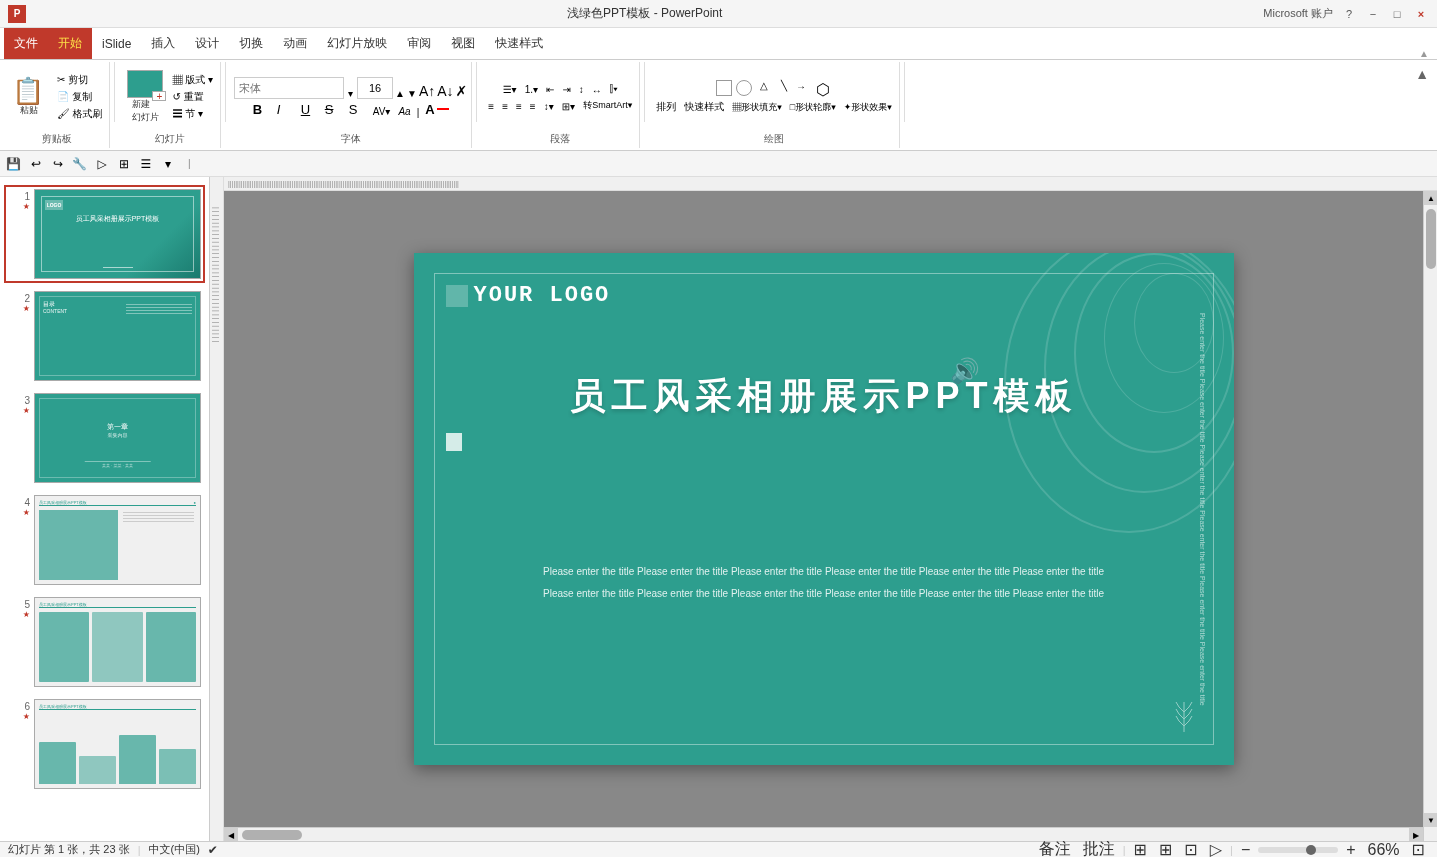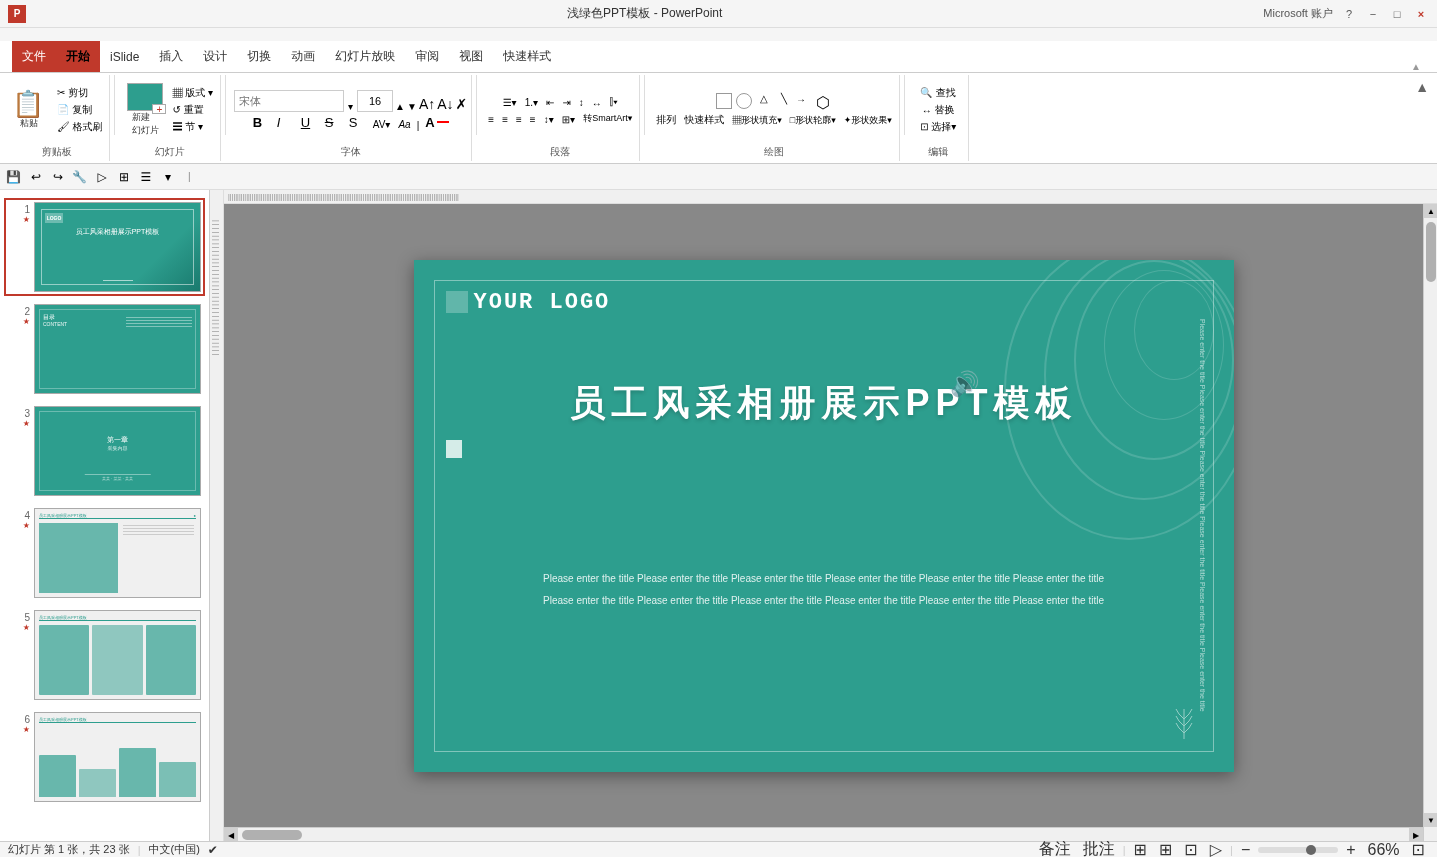--- a/index.html
+++ b/index.html
@@ -8,21 +8,21 @@
     
     .title-bar { height: 28px; background: #f5f5f5; display: flex; align-items: center; justify-content: space-between; padding: 0 8px; border-bottom: 1px solid #ddd; }
     .title-bar-left { display: flex; align-items: center; gap: 4px; }
     .title-ppt-icon { width: 18px; height: 18px; background: #c0392b; color: white; font-size: 10px; font-weight: bold; display: flex; align-items: center; justify-content: center; }
     .title-bar-center { font-size: 12px; color: #333; }
     .title-bar-right { display: flex; align-items: center; gap: 8px; font-size: 12px; color: #555; }
     .win-btn { width: 16px; height: 16px; display: flex; align-items: center; justify-content: center; font-size: 11px; cursor: pointer; }
 
     
     .ribbon { background: #f5f5f5; border-bottom: 1px solid #ccc; }
-    .ribbon-tabs { display: flex; align-items: flex-end; padding: 0 12px; background: white; height: 32px; border-bottom: 1px solid #ccc; margin-top: 13px; }
+    .ribbon-tabs { display: flex; align-items: flex-end; padding: 0 4px; background: white; height: 32px; border-bottom: 1px solid #ccc; }
     .ribbon-tab { padding: 6px 10px; font-size: 12px; cursor: pointer; color: #333; height: 100%; display: flex; align-items: center; border-right: none; }
     .ribbon-tab.active { background: #c0392b; color: white; }
 
     .ribbon-content { display: flex; align-items: stretch; padding: 2px 4px; background: white; min-height: 90px; gap: 2px; }
     .ribbon-group { display: flex; flex-direction: column; align-items: center; padding: 2px 4px; border-right: 1px solid #ddd; min-width: 60px; }
     .ribbon-group-content { display: flex; flex-wrap: wrap; gap: 2px; flex: 1; align-items: center; justify-content: center; }
     .ribbon-group-label { font-size: 10px; color: #555; margin-top: 2px; white-space: nowrap; }
     .ribbon-btn { display: flex; flex-direction: column; align-items: center; padding: 2px 4px; cursor: pointer; border-radius: 2px; font-size: 10px; min-width: 32px; }
     .ribbon-btn .icon { font-size: 18px; line-height: 1; }
     .ribbon-btn .label { font-size: 9px; color: #333; white-space: nowrap; }
@@ -91,21 +91,21 @@
     <div class="win-btn">?</div>
     <div class="win-btn">−</div>
     <div class="win-btn">□</div>
     <div class="win-btn" style="color:#c0392b;font-weight:bold;">×</div>
   </div>
 </div>
 
 <div class="ribbon">
   <div class="ribbon-tabs">
     <div class="ribbon-tab" style="background:#c0392b;color:white;padding:4px 10px;">文件</div>
-    <div class="ribbon-tab active" style="background:#c0392b;color:#000000;font-weight:bold;">开始</div>
+    <div class="ribbon-tab active" style="background:#c0392b;color:#fde047;">开始</div>
     <div class="ribbon-tab">iSlide</div>
     <div class="ribbon-tab">插入</div>
     <div class="ribbon-tab">设计</div>
     <div class="ribbon-tab">切换</div>
     <div class="ribbon-tab">动画</div>
     <div class="ribbon-tab">幻灯片放映</div>
     <div class="ribbon-tab">审阅</div>
     <div class="ribbon-tab">视图</div>
     <div class="ribbon-tab">快速样式</div>
     <div style="flex:1;"></div>
@@ -223,28 +223,20 @@
           <div class="ribbon-btn-sm" style="font-size:9px;">▦形状填充▾</div>
           <div class="ribbon-btn-sm" style="font-size:9px;">□形状轮廓▾</div>
           <div class="ribbon-btn-sm" style="font-size:9px;">✦形状效果▾</div>
         </div>
       </div>
       <div class="ribbon-group-label">绘图</div>
     </div>
 
     <div class="separator"></div>
 
-    <div class="ribbon-group">
-      <div class="ribbon-group-content" style="flex-direction:column;gap:1px;">
-        <div class="ribbon-btn-sm">🔍 查找</div>
-        <div class="ribbon-btn-sm">↔ 替换</div>
-        <div class="ribbon-btn-sm">⊡ 选择▾</div>
-      </div>
-      <div class="ribbon-group-label">编辑</div>
-    </div>
 
     <div style="flex:1;"></div>
     <div style="padding:4px;font-size:14px;cursor:pointer;color:#666;">▲</div>
   </div>
 </div>
 
 <div class="quick-toolbar">
   <div class="qt-btn">💾</div>
   <div class="qt-btn">↩</div>
   <div class="qt-btn">↪</div>

